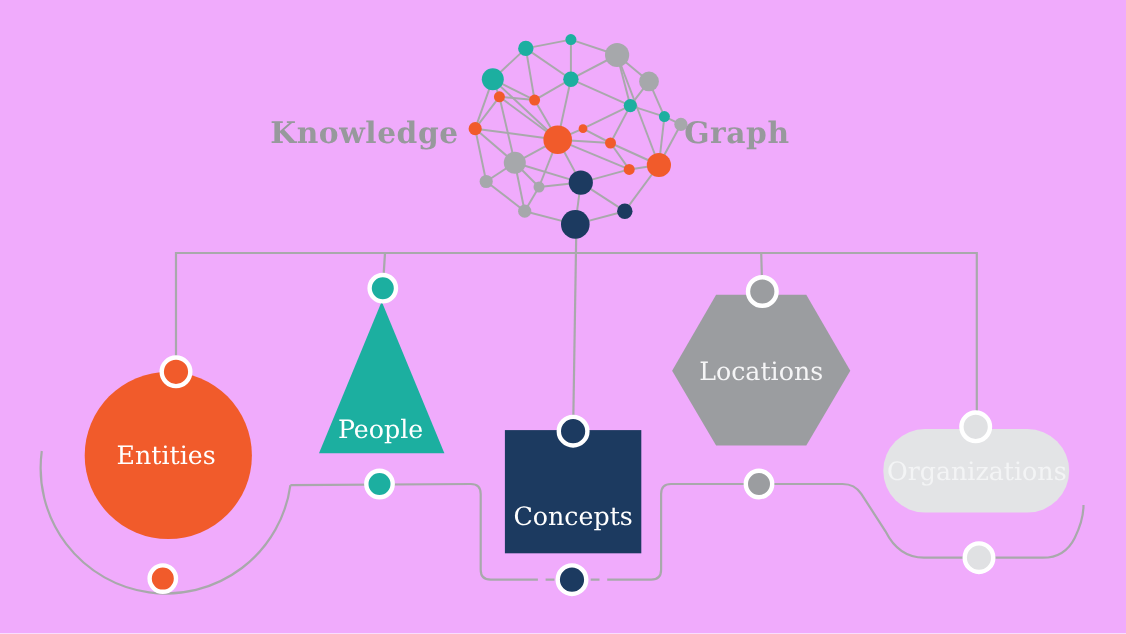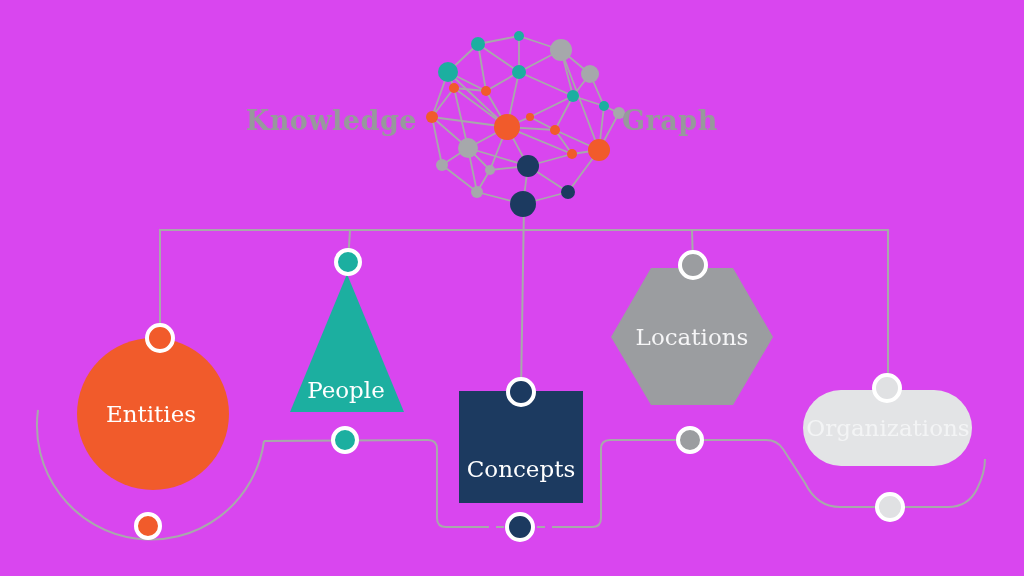--- a/index.html
+++ b/index.html
@@ -1,19 +1,19 @@
 <!DOCTYPE html>
 <html><head>
 <meta charset="utf-8">
 <style>
   html,body{margin:0;padding:0;background:#ffffff;}
   #stage{
     position:relative;
     width:1024px;height:576px;
-    background:#d946ef;
+    background:#f0abfc;
     overflow:hidden;
     font-family:"DejaVu Serif", serif;
   }
   #stage svg{position:absolute;left:0;top:0;}
   text{font-family:"DejaVu Serif", serif;}
   .title-text{font-weight:bold;font-size:27px;letter-spacing:0.5px;}
   .shape-label{font-size:23px;}
 </style>
 </head>
 <body>

